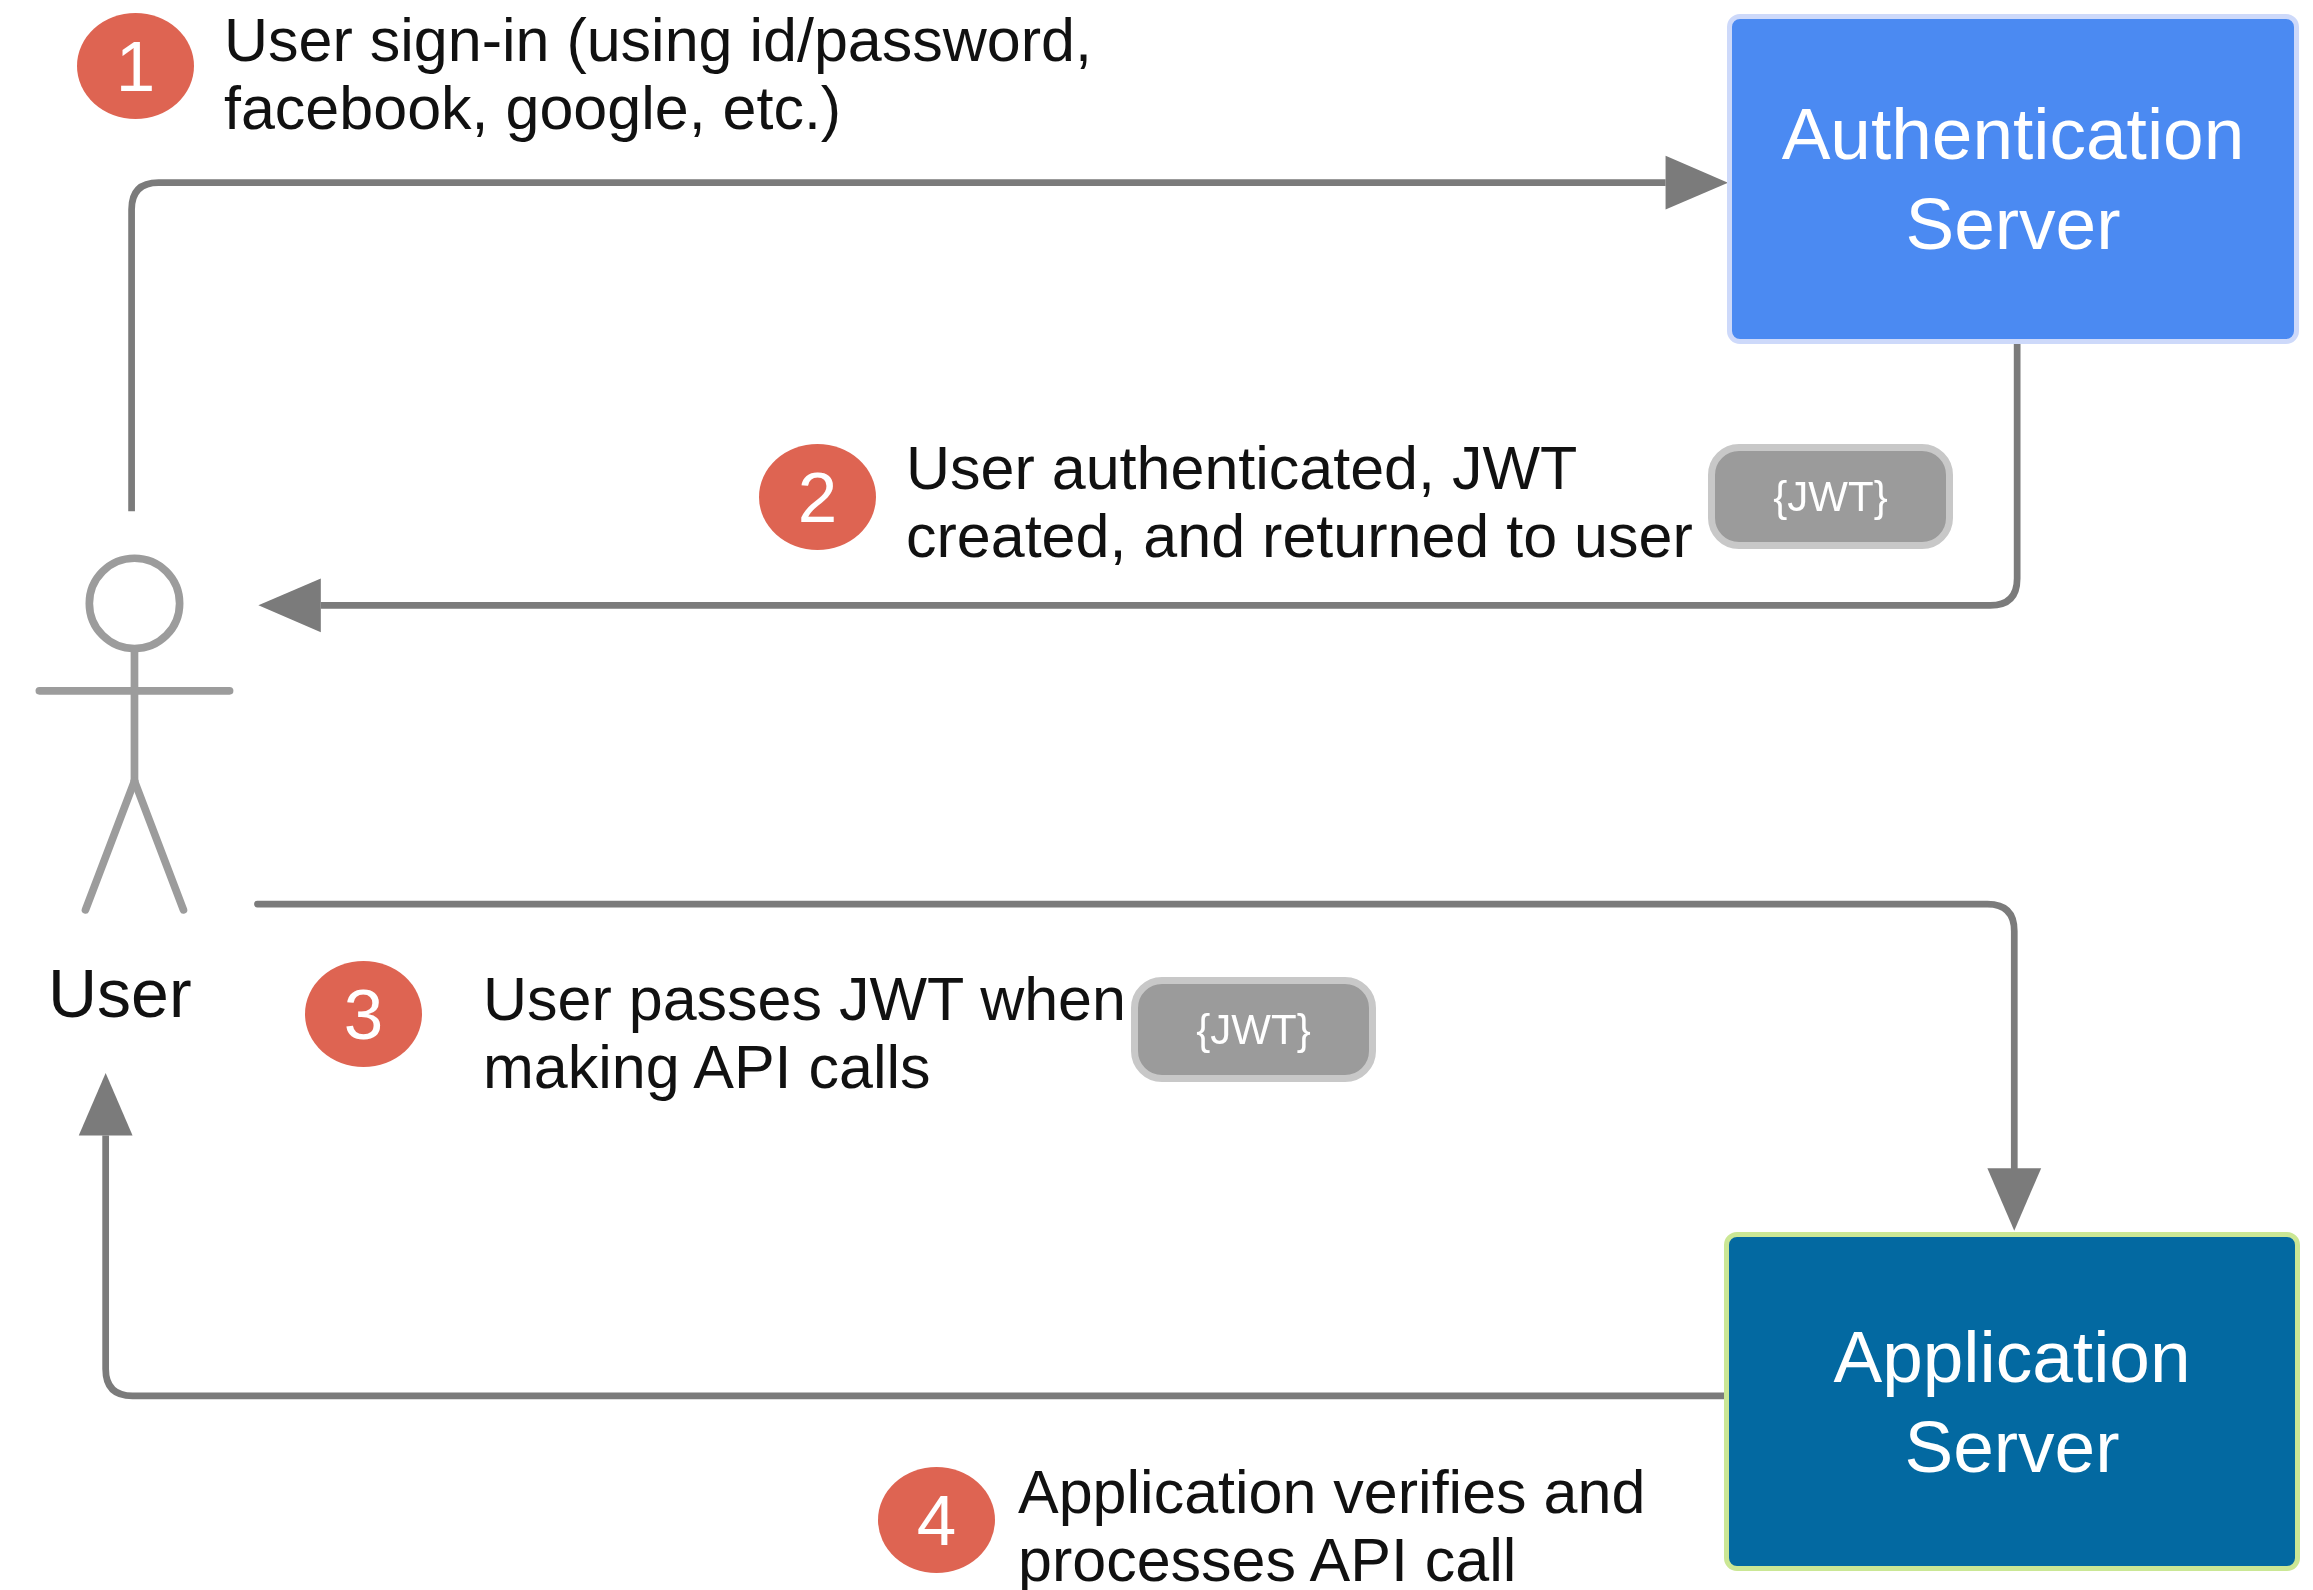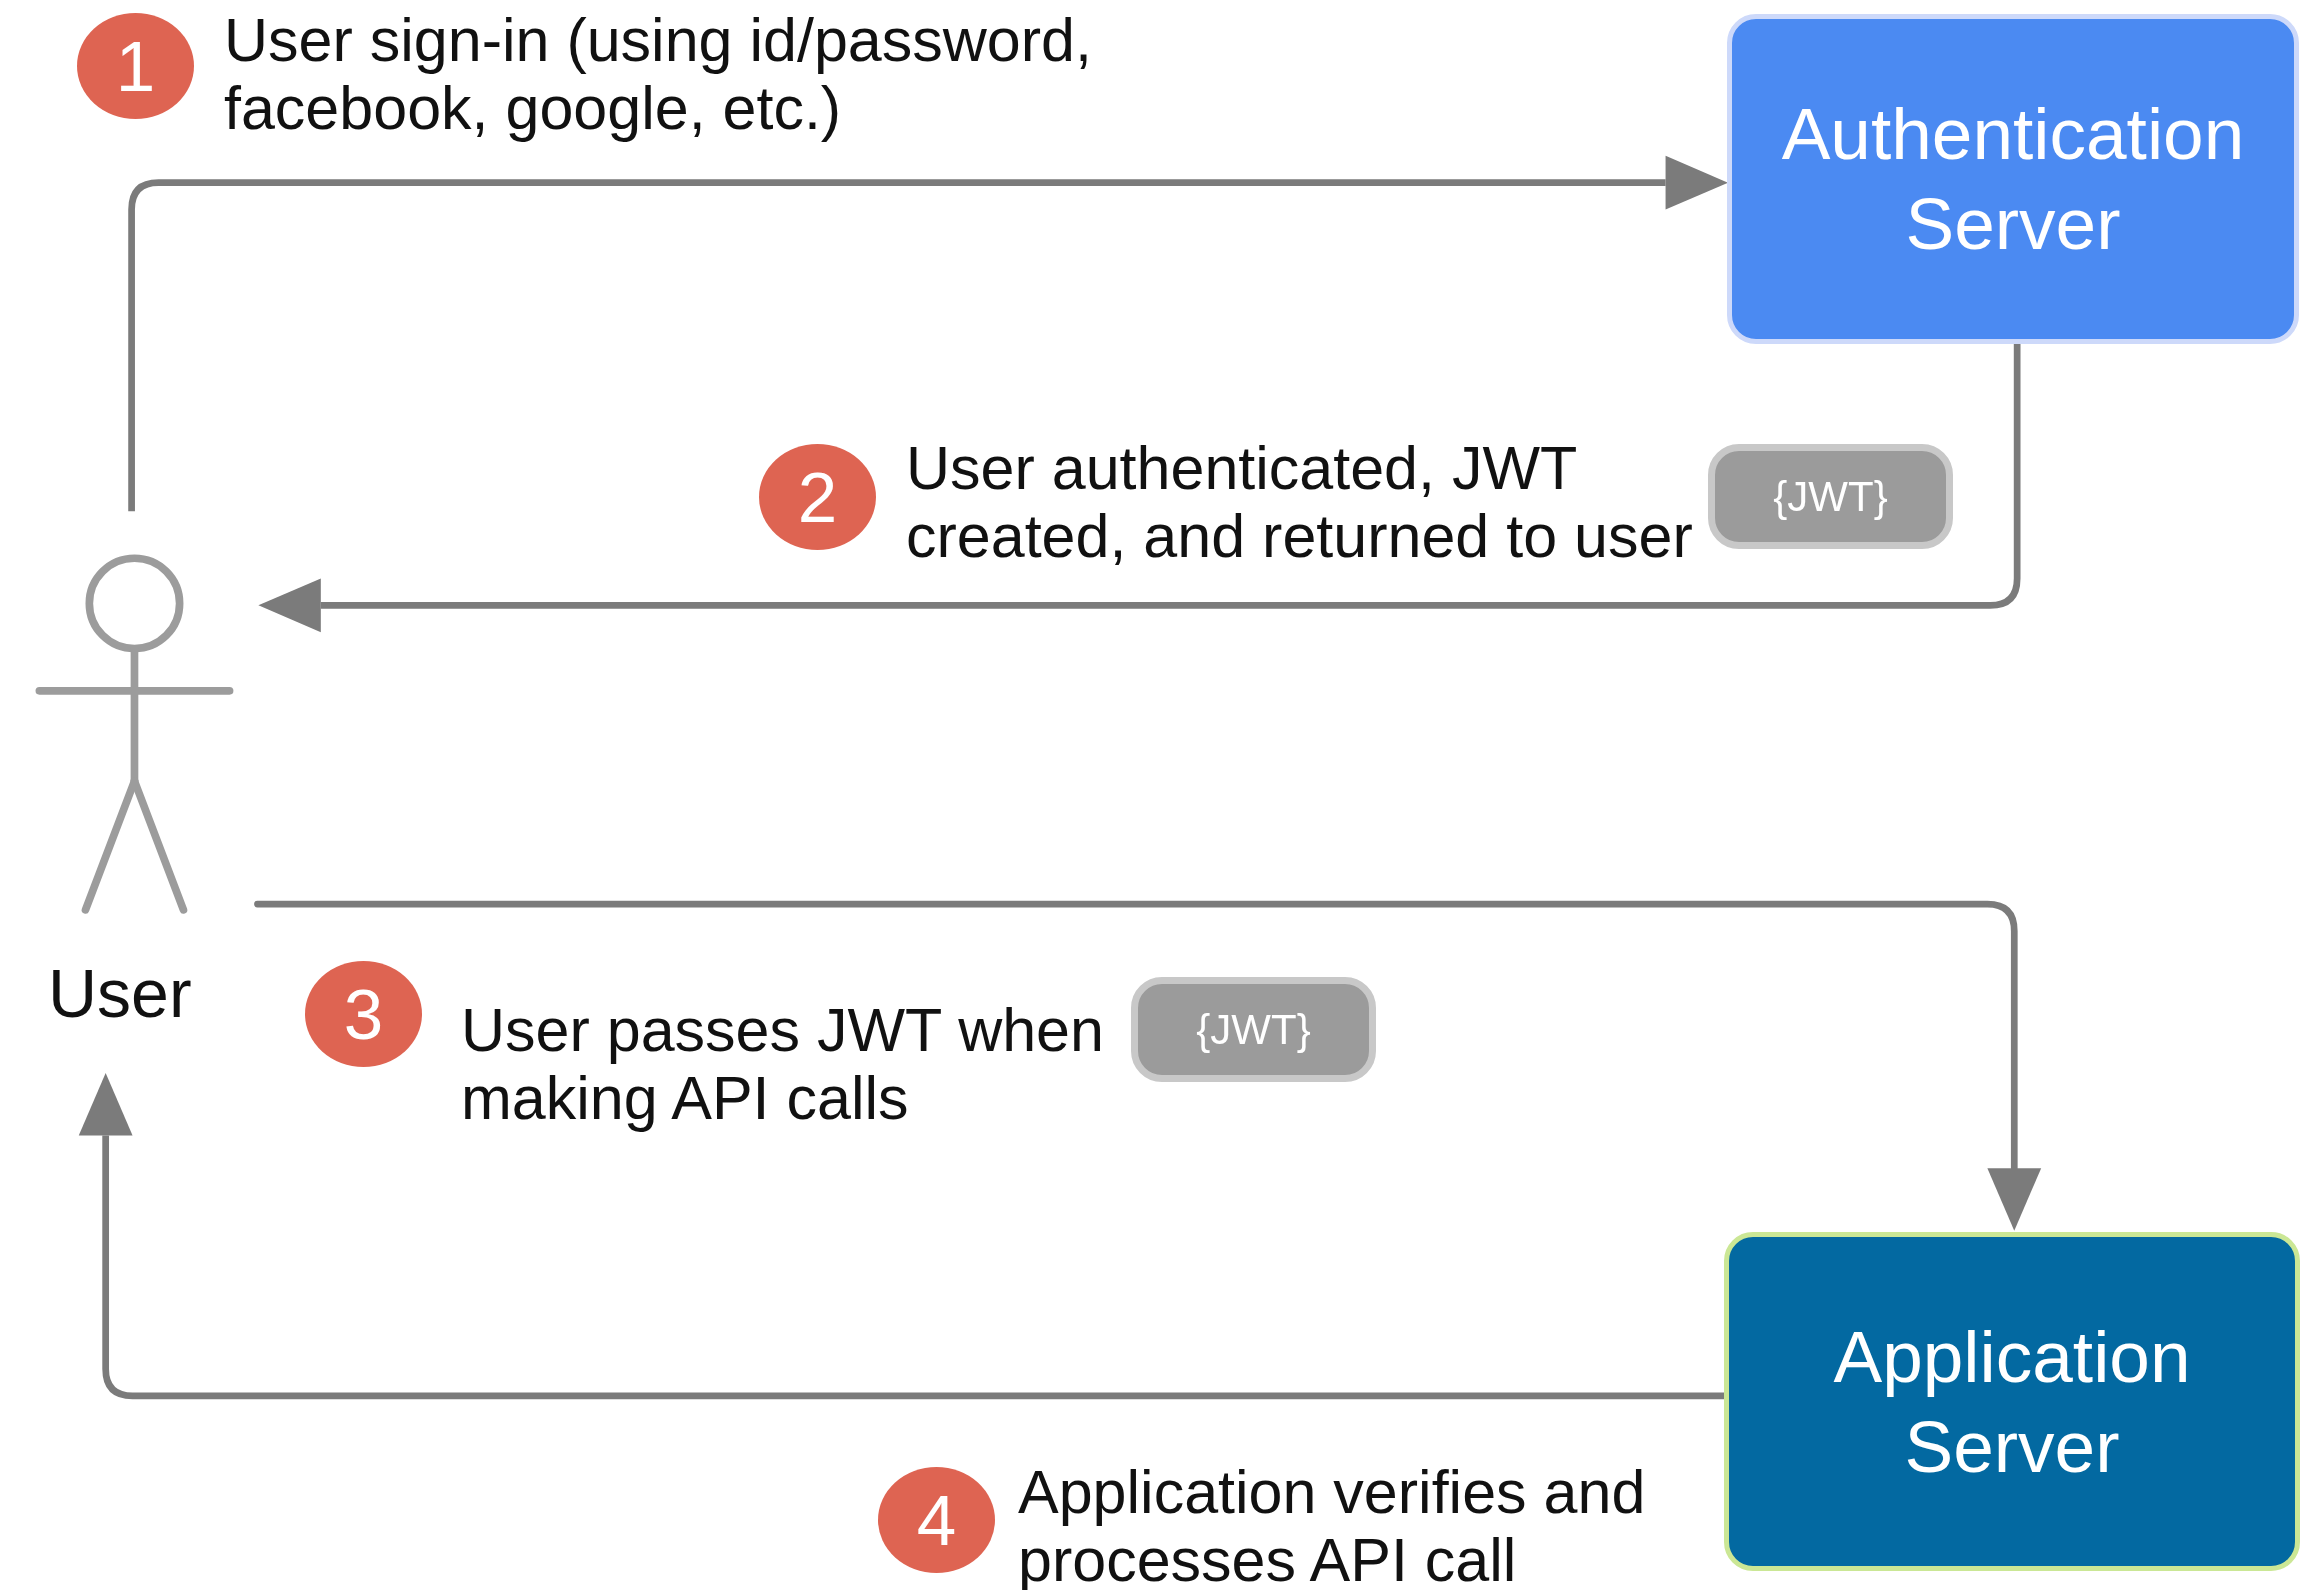--- a/index.html
+++ b/index.html
@@ -23,26 +23,26 @@
   .b3{left:305px;top:961px;}
   .b4{left:878px;top:1467px;}
 
   
   .step-text{
     position:absolute;color:#111111;font-size:61px;line-height:68px;
     white-space:pre-line;letter-spacing:0;
   }
   .t1{left:224px;top:5.8px;}
   .t2{left:906px;top:434px;}
-  .t3{left:461px;top:965px;margin-top:31px;}
+  .t3{left:483px;top:965px;}
   .t4{left:1018px;top:1458px;}
 
   
   .server-box{
-    position:absolute;box-sizing:border-box;border-radius:29px;
+    position:absolute;box-sizing:border-box;border-radius:13px;
     display:flex;align-items:center;justify-content:center;text-align:center;
     color:#ffffff;font-size:73px;line-height:90px;white-space:pre-line;
   }
   .auth-box{left:1727px;top:14.4px;width:572px;height:330px;}
   .app-box{left:1724px;top:1232px;width:576px;height:339px;}
 
   
   .jwt-badge{
     position:absolute;box-sizing:border-box;width:245px;height:105px;
     border-radius:31px;display:flex;align-items:center;justify-content:center;

